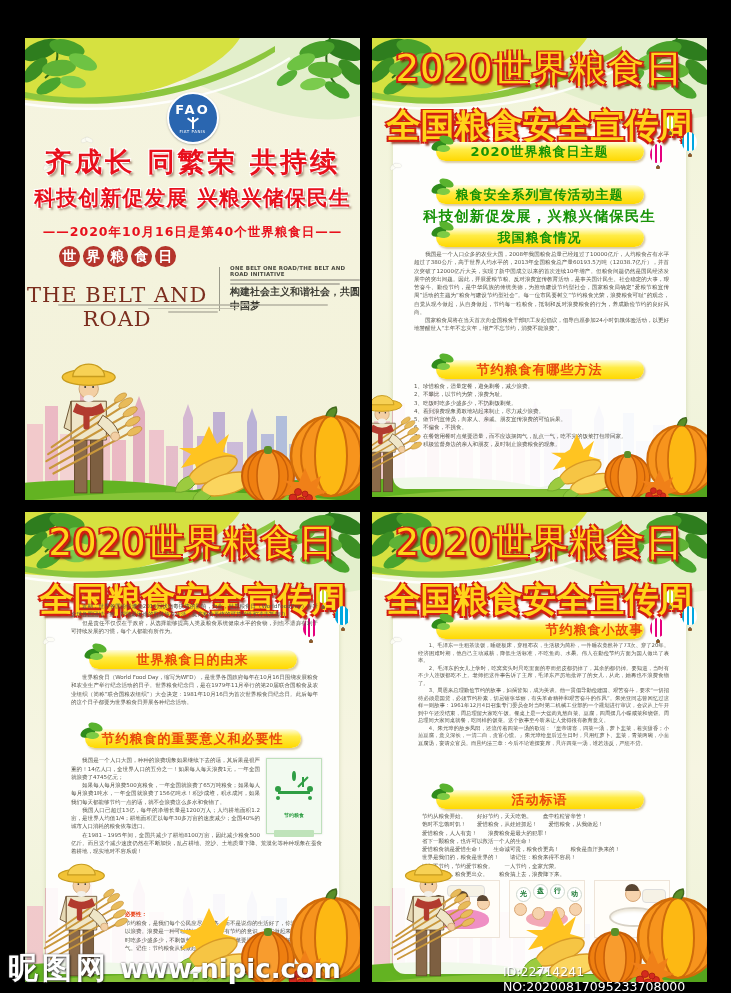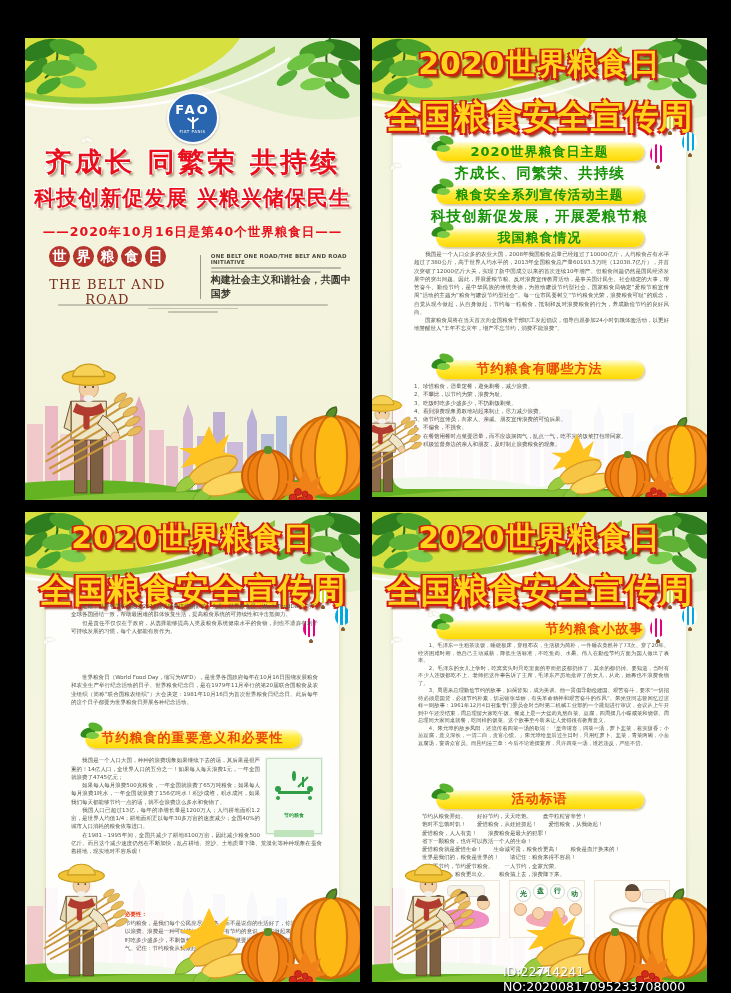--- a/index.html
+++ b/index.html
@@ -3,36 +3,36 @@
 <meta charset="utf-8">
 <style>
   html,body{margin:0;padding:0;background:#000;}
   #stage{position:relative;width:731px;height:993px;background:#000;overflow:hidden;
          font-family:"DejaVu Sans","Liberation Sans",sans-serif;}
   .poster{position:absolute;overflow:hidden;background:linear-gradient(180deg,#f0f4d8 0%,#f6f5e2 55%,#eef3d8 100%);}
   
   .topdeco{position:absolute;top:0;left:0;width:335px;height:118px;z-index:1;pointer-events:none;}
   
   .gold-title{position:absolute;top:6px;left:0;width:100%;text-align:center;z-index:3;}
-  .gold-title .t1{font-size:30px;font-weight:bold;letter-spacing:1px;color:#ffd41a;
+  .gold-title .t1{font-size:37px;font-weight:normal;letter-spacing:1px;color:#ffd41a;
      text-shadow:-2px -1px 0 #d31d12,2px -1px 0 #d31d12,-2px 2px 0 #d31d12,2px 2px 0 #d31d12,3px 4px 2px rgba(125,25,0,.8);}
   .gold-title .t2{font-size:34px;font-weight:bold;letter-spacing:0px;margin-top:9px;color:#ffd41a;
      text-shadow:-2px -1px 0 #d31d12,2px -1px 0 #d31d12,-2px 2px 0 #d31d12,2px 2px 0 #d31d12,3px 4px 2px rgba(125,25,0,.8);}
   
   .panel{position:absolute;left:21px;right:21px;top:86px;bottom:8px;background:rgba(255,255,255,.9);
          border-radius:12px;box-shadow:0 0 4px rgba(120,140,60,.25);z-index:2;}
   .content{position:absolute;inset:0;z-index:5;}
   
   .pill{position:absolute;left:50%;transform:translateX(-50%);width:208px;height:19px;
         background:linear-gradient(180deg,#fffde0 0%,#ffec45 40%,#ffd800 100%);
         border-radius:11px;box-shadow:1.5px 2px 2px rgba(150,110,0,.35);
         display:flex;align-items:center;justify-content:center;}
   .pill .txt{font-size:13px;font-weight:bold;letter-spacing:1px;line-height:1;}
   .pill.green .txt{color:#179307;}
-  .pill.red .txt{color:#e8490d;font-family:Liberation Mono, monospace;}
+  .pill.red .txt{color:#e8490d;}
   .lf{position:absolute;left:-5px;top:-7px;width:26px;height:24px;}
   .lf i{position:absolute;border-radius:50% 60% 50% 60%;}
   .lf .a{left:0;top:6px;width:16px;height:9px;background:#2f8c1c;transform:rotate(-28deg);}
   .lf .b{left:8px;top:1px;width:15px;height:8px;background:#59b32e;transform:rotate(18deg);}
   .lf .c{left:6px;top:10px;width:13px;height:7px;background:#7ccb45;transform:rotate(-5deg);}
   
   .gtext{position:absolute;width:100%;text-align:center;font-size:14.5px;font-weight:bold;
          color:#179307;letter-spacing:1px;}
   .small{position:absolute;font-size:5.5px;line-height:1.5;color:#55534a;text-align:justify;white-space:pre-line;}
   .red-label{color:#e8380d;font-weight:bold;}
@@ -51,21 +51,21 @@
   .red-slogan2{position:absolute;top:146px;width:100%;text-align:center;font-size:21px;font-weight:bold;
       letter-spacing:1px;color:#e8101c;z-index:3;
       text-shadow:-1px -1px 0 #fff,1px -1px 0 #fff,-1px 1px 0 #fff,2px 2px 2px rgba(90,40,20,.45);}
   .date-line{position:absolute;top:186px;width:100%;text-align:center;font-size:12.5px;font-weight:bold;
       letter-spacing:1px;color:#e8101c;z-index:3;}
   .brand{position:absolute;top:208px;left:0;width:100%;display:flex;justify-content:center;align-items:center;gap:10px;z-index:3;}
   .brand .left{text-align:center;}
   .stamps{display:flex;gap:3px;justify-content:center;}
   .stamp-c{width:21px;height:21px;border-radius:50%;background:#b5352c;color:#fff;font-size:14px;
       line-height:21px;text-align:center;font-weight:bold;}
-  .beltroad{margin-top:10px;font-size:13px;letter-spacing:1px;color:#7b2d1e;font-family:"DejaVu Serif","Liberation Serif",serif;}
+  .beltroad{margin-top:16px;font-size:21px;letter-spacing:1px;color:#7b2d1e;font-family:"DejaVu Serif","Liberation Serif",serif;}
   .vdiv{width:1px;height:44px;background:#9a9a8a;}
   .brand .right{width:150px;text-align:left;}
   .obor{font-size:5.5px;font-weight:bold;color:#4a4a42;letter-spacing:.2px;}
   .pbar{height:2px;background:#b9b7a8;margin-top:2px;border-radius:1px;}
   .harmony{font-size:10px;font-weight:bold;color:#3c3c34;}
   .tinybars{position:absolute;top:264px;left:0;width:100%;z-index:3;}
   .tinybars div{margin:2px auto 0;background:#b4b2a2;height:1.6px;border-radius:1px;opacity:.75;}
   
   .scene{position:absolute;left:0;right:0;bottom:0;height:118px;z-index:0;pointer-events:none;}
   .frontart{position:absolute;left:0;right:0;bottom:0;height:150px;z-index:6;pointer-events:none;}
@@ -333,30 +333,29 @@
     <div class="panel"></div>
     <div class="content">
       <div class="pill green" style="top:104px;">
         <span class="lf">
             <i class="a"></i>
             <i class="b"></i>
             <i class="c"></i>
           </span>
         <span class="txt">2020世界粮食日主题</span>
       </div>
-      <div class="gtext" style="top:126px;">齐成长、同繁荣、共持续</div>
       <div class="pill green" style="top:147px;">
         <span class="lf">
             <i class="a"></i>
             <i class="b"></i>
             <i class="c"></i>
           </span>
         <span class="txt">粮食安全系列宣传活动主题</span>
       </div>
-      <div class="gtext" style="top:169px;">科技创新促发展，开展爱粮节粮</div>
+      <div class="gtext" style="top:169px;">科技创新促发展，兴粮兴储保民生</div>
       <div class="pill green" style="top:190px;">
         <span class="lf">
             <i class="a"></i>
             <i class="b"></i>
             <i class="c"></i>
           </span>
         <span class="txt">我国粮食情况</span>
       </div>
       <div class="small" style="top:212px;left:42px;right:38px;">　　我国是一个人口众多的农业大国，2008年我国粮食总量已经超过了10000亿斤，人均粮食占有水平超过了380公斤，高于世界人均水平的，2013年全国粮食总产量60193.5万吨（12038.7亿斤），并首次突破了12000亿斤大关，实现了新中国成立以来的首次连续10年增产。但粮食问题仍然是国民经济发展中的突出问题。因此，开展爱粮节粮、反对浪费宣传教育活动，是事关国计民生、社会稳定的大事，艰苦奋斗、勤俭节约，是中华民族的传统美德，为推动建设节约型社会，国家粮食局确定“爱粮节粮宣传周”活动的主题为“粮食与建设节约型社会”。每一位市民要树立“节约粮食光荣，浪费粮食可耻”的观念，自觉从现今做起，从自身做起，节约每一粒粮食，抵制和反对浪费粮食的行为，养成勤俭节约的良好风尚。
 　　国家粮食局将在当天首次向全国粮食干部职工发起倡议，倡导自愿参加24小时饥饿体验活动，以更好地警醒世人“丰年不忘灾年，增产不忘节约，消费不能浪费”。</div>
@@ -517,20 +516,28 @@
     </div>
     <div class="slot">
   <span class="balloon bal-y" style="right:32px;top:78px;"></span>
   <span class="balloon bal-m" style="right:42px;top:106px;"></span>
   <span class="balloon bal-c" style="right:10px;top:94px;"></span>
 </div>
     <div class="panel"></div>
     <div class="content">
       <div class="small" style="top:90px;left:46px;right:42px;">　　近期，世界各国纷纷遭受2019冠状病毒疫情的影响，为此，世界粮食日（WorldFoodDay）呼吁全球各国团结一致，帮助最困难的群体恢复生活，提高粮食系统的可持续性和冲击抵御力。
 　　但是责任不仅仅在于政府，从选择能够提高人类及粮食系统健康水平的食物，到也不遗弃有利于可持续发展的习惯，每个人都能有所作为。</div>
+      <div class="pill red" style="top:138px;">
+        <span class="lf">
+            <i class="a"></i>
+            <i class="b"></i>
+            <i class="c"></i>
+          </span>
+        <span class="txt">世界粮食日的由来</span>
+      </div>
       <div class="small" style="top:161px;left:46px;right:42px;">　　世界粮食日（World Food Day，缩写为WFD），是世界各国政府每年在10月16日围绕发展粮食和农业生产举行纪念活动的日子。世界粮食纪念日，是在1979年11月举行的第20届联合国粮食及农业组织（简称“联合国粮农组织”）大会决定：1981年10月16日为首次世界粮食日纪念日。此后每年的这个日子都要为世界粮食日开展各种纪念活动。</div>
       <div class="pill red" style="top:217px;width:216px;">
         <span class="lf">
             <i class="a"></i>
             <i class="b"></i>
             <i class="c"></i>
           </span>
         <span class="txt">节约粮食的重要意义和必要性</span>
       </div>
       <div class="small" style="top:236px;left:46px;right:38px;">
@@ -844,14 +851,18 @@
       <circle cx="122" cy="94" r="4"></circle>
             <circle cx="130" cy="97" r="4"></circle>
             <circle cx="138" cy="94" r="3.5"></circle>
       <circle cx="127" cy="88" r="3.5"></circle>
             <circle cx="134" cy="90" r="3"></circle>
     </g>
   </svg>
 </div>
   </div>
 
+  <div class="wm-nipic">
+    <span class="wm-logo">昵图网</span>
+    <span class="wm-url">www.nipic.com</span>
+  </div>
   <div class="wm-id">ID:22714241 NO:20200817095233708000</div>
 </div>
 
 </body></html>

